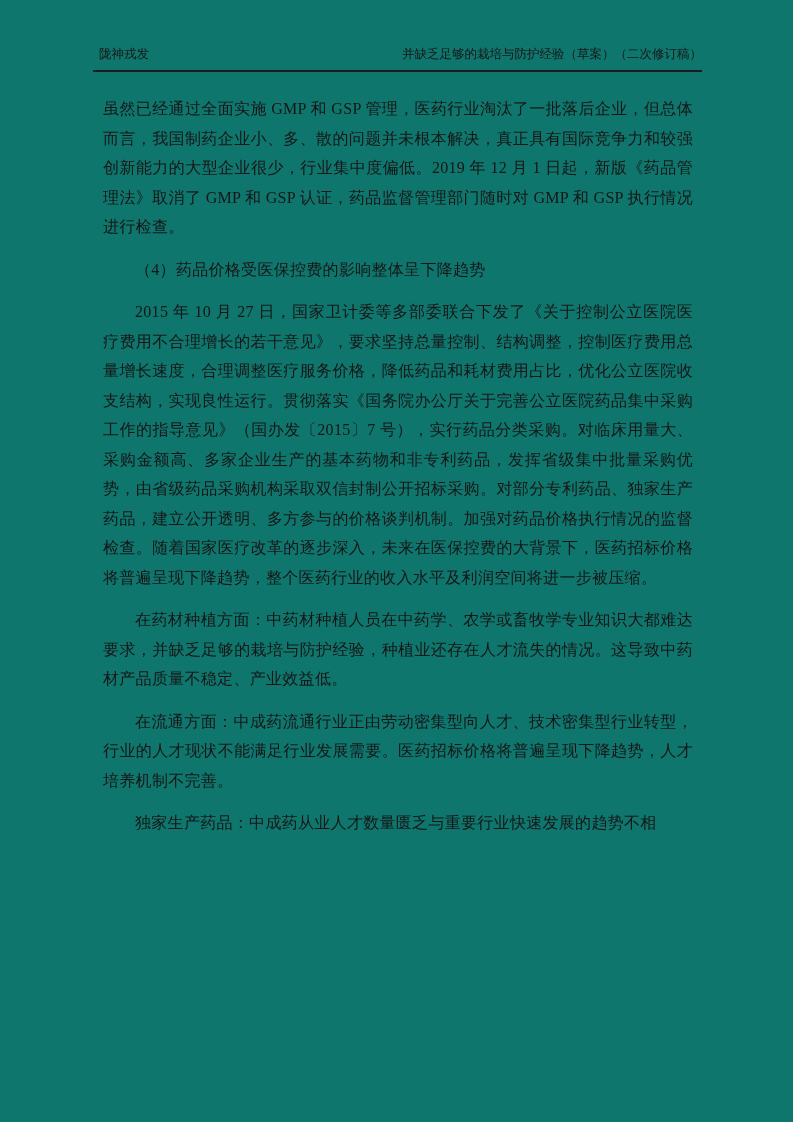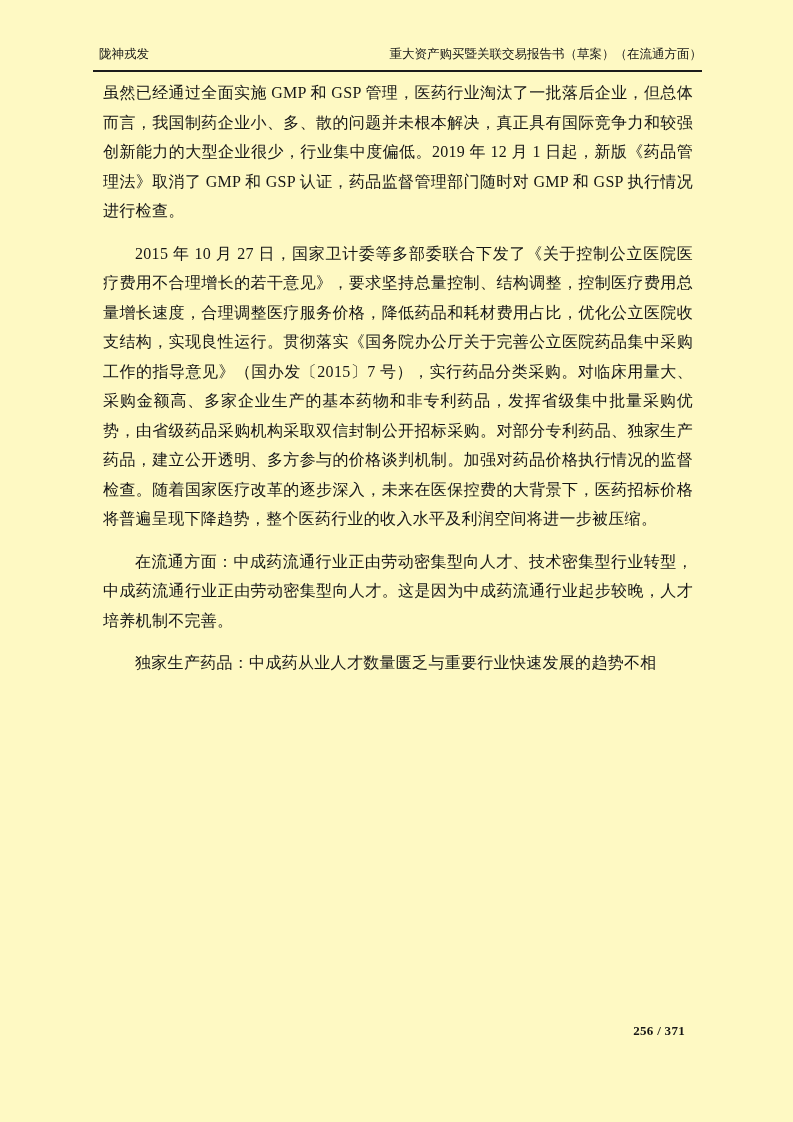--- a/index.html
+++ b/index.html
@@ -7,42 +7,42 @@
     width: 793px;
     height: 1122px;
     background: #ffffff;
     position: relative;
     font-family: "Liberation Serif", "DejaVu Serif", serif;
     color: #161616;
   }
   .page {
     position: absolute;
     inset: 0;
-    background: #fef9c3;
+    background: #0f766e;
     overflow: hidden;
   }
   .page-header {
     position: absolute;
     left: 93px;
     top: 46px;
     width: 609px;
     display: flex;
     justify-content: space-between;
     align-items: flex-end;
     font-size: 12.5px;
     line-height: 1.35;
     padding-bottom: 7px;
     border-bottom: 2px solid #1c1c1c;
   }
   .page-header .hdr-left { margin-left: 6px; }
   .page-header .hdr-right { margin-right: 0px; }
   .page-body {
     position: absolute;
     left: 103px;
-    top: 78px;
+    top: 94px;
     width: 590px;
     font-size: 16px;
     letter-spacing: 0.3px;
     line-height: 29.5px;
     text-align: justify;
     text-justify: inter-ideograph;
   }
   .para {
     margin: 0 0 13px 0;
     text-indent: 2em;
@@ -63,27 +63,26 @@
     padding-right: 8px;
   }
 </style>
 </head>
 <body>
 
 <div class="page">
 
   <header class="page-header">
     <span class="hdr-left">陇神戎发</span>
-    <span class="hdr-right">重大资产购买暨关联交易报告书（草案）（在流通方面）</span>
+    <span class="hdr-right">并缺乏足够的栽培与防护经验（草案）（二次修订稿）</span>
   </header>
 
   <main class="page-body">
     <p class="para no-indent">虽然已经通过全面实施 GMP 和 GSP 管理，医药行业淘汰了一批落后企业，但总体而言，我国制药企业小、多、散的问题并未根本解决，真正具有国际竞争力和较强创新能力的大型企业很少，行业集中度偏低。2019 年 12 月 1 日起，新版《药品管理法》取消了 GMP 和 GSP 认证，药品监督管理部门随时对 GMP 和 GSP 执行情况进行检查。</p>
+    <p class="para heading">（4）药品价格受医保控费的影响整体呈下降趋势</p>
     <p class="para">2015 年 10 月 27 日，国家卫计委等多部委联合下发了《关于控制公立医院医疗费用不合理增长的若干意见》，要求坚持总量控制、结构调整，控制医疗费用总量增长速度，合理调整医疗服务价格，降低药品和耗材费用占比，优化公立医院收支结构，实现良性运行。贯彻落实《国务院办公厅关于完善公立医院药品集中采购工作的指导意见》（国办发〔2015〕7 号），实行药品分类采购。对临床用量大、采购金额高、多家企业生产的基本药物和非专利药品，发挥省级集中批量采购优势，由省级药品采购机构采取双信封制公开招标采购。对部分专利药品、独家生产药品，建立公开透明、多方参与的价格谈判机制。加强对药品价格执行情况的监督检查。随着国家医疗改革的逐步深入，未来在医保控费的大背景下，医药招标价格将普遍呈现下降趋势，整个医药行业的收入水平及利润空间将进一步被压缩。</p>
-    <p class="para">在流通方面：中成药流通行业正由劳动密集型向人才、技术密集型行业转型，中成药流通行业正由劳动密集型向人才。这是因为中成药流通行业起步较晚，人才培养机制不完善。</p>
+    <p class="para">在药材种植方面：中药材种植人员在中药学、农学或畜牧学专业知识大都难达要求，并缺乏足够的栽培与防护经验，种植业还存在人才流失的情况。这导致中药材产品质量不稳定、产业效益低。</p>
+    <p class="para">在流通方面：中成药流通行业正由劳动密集型向人才、技术密集型行业转型，行业的人才现状不能满足行业发展需要。医药招标价格将普遍呈现下降趋势，人才培养机制不完善。</p>
     <p class="para">独家生产药品：中成药从业人才数量匮乏与重要行业快速发展的趋势不相</p>
   </main>
 
-  <footer class="page-footer">
-    <span class="page-number">256 / 371</span>
-  </footer>
 
 </div>
 
 </body></html>

